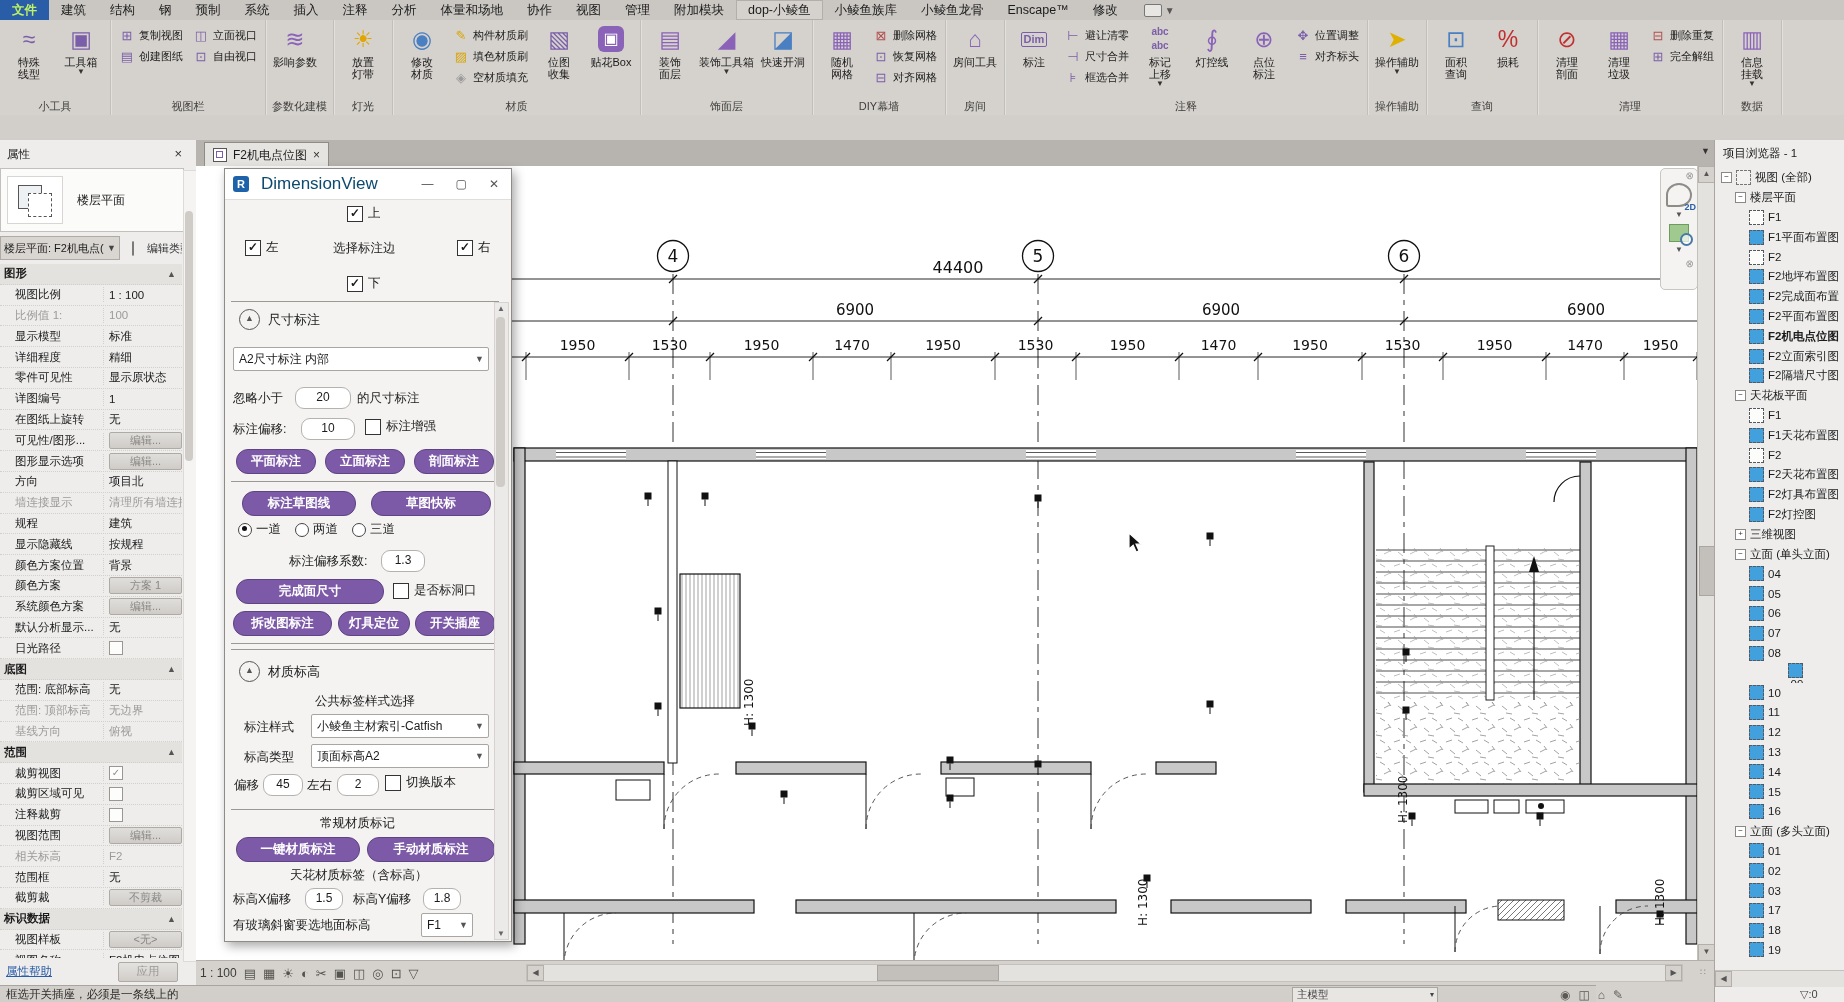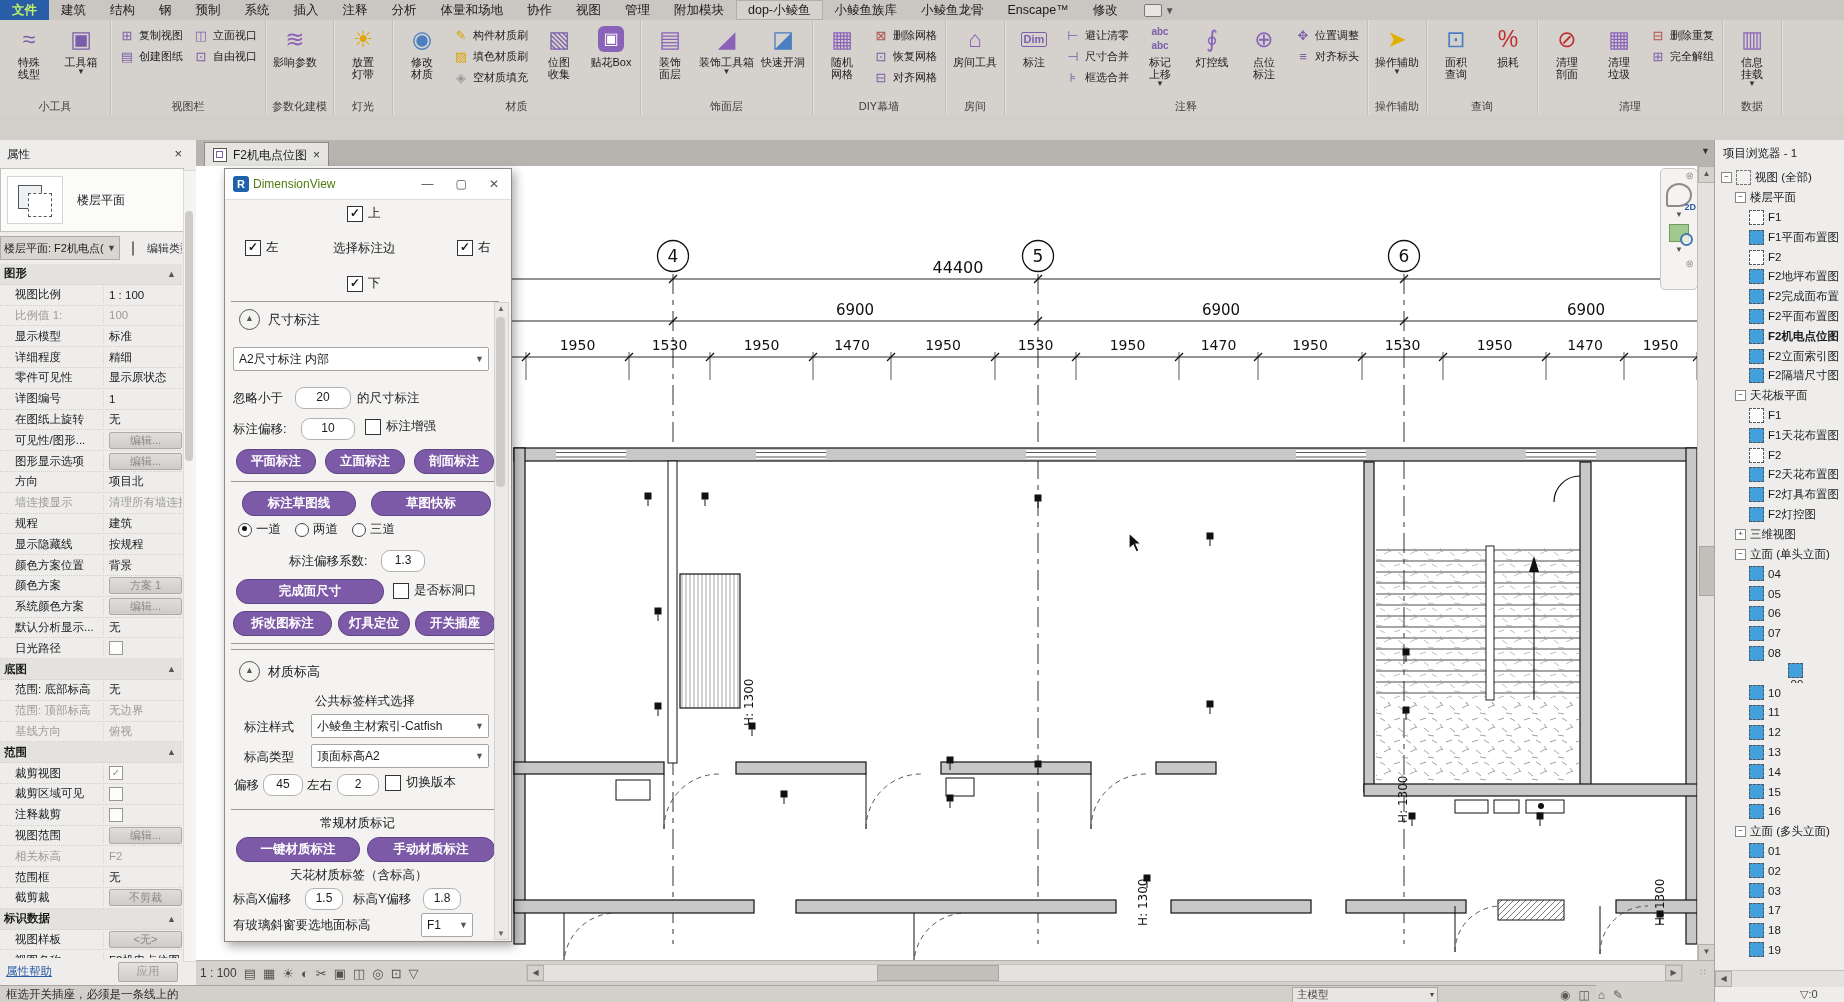--- a/index.html
+++ b/index.html
@@ -105,21 +105,21 @@
   #statusbar{left:0;top:985px;width:1596px;height:17px;background:#d2cfca;border-top:1px solid #a8a5a1;font-size:11.5px;display:flex;align-items:center;color:#2e2d2b}
   #statusbar .stext{margin-left:6px;white-space:nowrap}
   #statusbar .sicons{position:absolute;left:1560px;display:flex;gap:8px;font-size:12px;color:#5b5955}
   #statusbar .workset{position:absolute;left:1292px;width:140px;height:14px;background:#e8e6e3;border:1px solid #a9a6a2;font-size:10.5px;line-height:13px;padding-left:4px;color:#444}
   #statusbar .workset:after{content:"▾";float:right;margin-right:3px;font-size:8px}
   #statusbar .filter{position:absolute;left:1800px;font-size:11px;color:#444}
   
   #dlg{left:224px;top:168px;width:286px;height:772px;background:#f4f3f2;border:1px solid #8f8c88;box-shadow:3px 4px 10px rgba(0,0,0,.35);font-size:12.5px}
   #dlg .tbar{position:absolute;left:0;top:0;width:100%;height:30px;background:#fff;border-bottom:1px solid #e0deda;display:flex;align-items:center}
   #dlg .rlogo{width:16px;height:16px;background:#1e62aa;color:#fff;border-radius:3px;font-size:11px;font-weight:bold;text-align:center;line-height:16px;margin-left:8px}
-  #dlg .ttitle{margin-left:4px;color:#4d7c0f;font-size:12px}
+  #dlg .ttitle{margin-left:12px;color:#0c4a6e;font-size:17px}
   #dlg .wbtns{margin-left:auto;display:flex;gap:22px;margin-right:12px;color:#555;font-size:12px}
   .dl{position:absolute;white-space:nowrap}
   .chk{display:inline-flex;align-items:center;gap:5px}
   .chk .box{width:14px;height:14px;border:1.5px solid #333;background:#fff;font-size:12px;line-height:12px;text-align:center;font-weight:bold}
   .dsep{position:absolute;left:6px;width:268px;border-top:1px solid #9c9995}
   .sechdr{display:flex;align-items:center;gap:8px;font-size:13px}
   .sechdr .circ{width:19px;height:19px;border:1.5px solid #555;border-radius:50%;font-size:9px;color:#555;text-align:center;line-height:17px}
   .ddrop{background:#fff;border:1px solid #a9a6a2;border-radius:2px;height:22px;display:flex;align-items:center;font-size:12px}
   .ddrop .tx{margin-left:5px;overflow:hidden;white-space:nowrap}
   .ddrop .ar{margin-left:auto;margin-right:4px;font-size:9px;color:#555}

